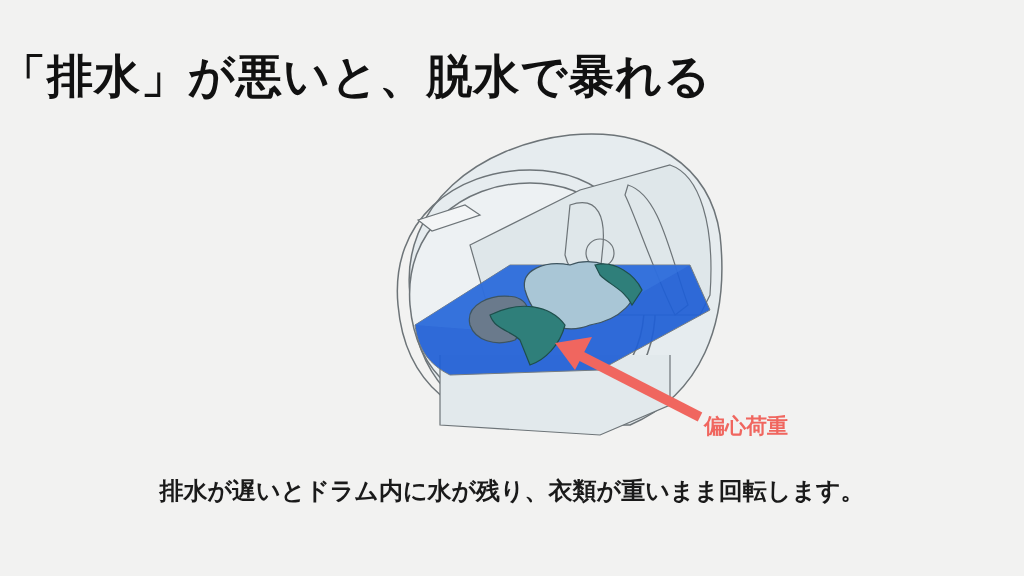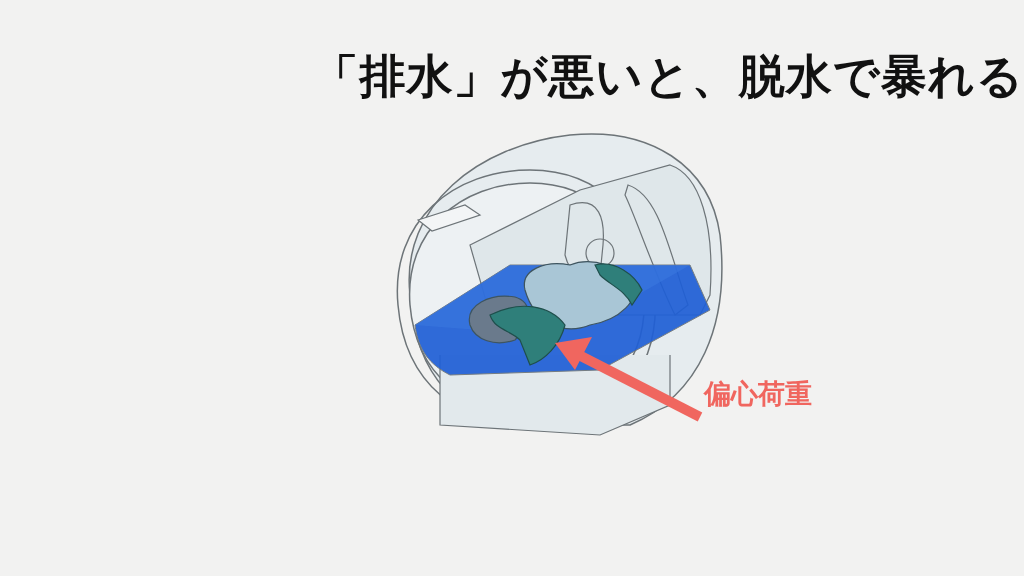--- a/index.html
+++ b/index.html
@@ -4,29 +4,29 @@
   <style>
     html, body { margin: 0; padding: 0; }
     body {
       width: 1024px; height: 576px; overflow: hidden;
       background: #f2f2f1;
       font-family: "DejaVu Sans", sans-serif;
       position: relative;
     }
     .title {
       position: absolute; left: 0; top: 44px; width: 1024px;
-      text-align: right; font-size: 46px; font-weight: bold;
+      text-align: left; font-size: 46px; font-weight: bold;
       color: #111; letter-spacing: 1px; line-height: 64px;
     }
     .illustration {
       position: absolute; left: 370px; top: 125px; width: 480px; height: 330px;
     }
     .callout {
-      position: absolute; left: 704px; top: 376px;
-      font-size: 27px; font-weight: bold; line-height: 36px;
+      position: absolute; left: 704px; top: 408px;
+      font-size: 21px; font-weight: bold; line-height: 36px;
     }
     .caption {
       position: absolute; left: 0; top: 472px; width: 1024px;
       text-align: center; font-size: 24px; color: #1a1a1a; line-height: 38px;
       font-weight: bold;
     }
     .caption div { white-space: nowrap; }
   </style>
 </head>
 <body>
@@ -60,13 +60,14 @@
     <path d="M225 140 C245 135 265 150 272 165 L262 180 C255 165 240 160 230 150 Z" fill="#2f7f7a" stroke="#1f4f4c" stroke-width="1.2"></path>
 
     <line x1="330" y1="292" x2="205" y2="228" stroke="#f0665f" stroke-width="10" stroke-linecap="butt"></line>
     <polygon points="185,218 222,212 205,245" fill="#f0665f"></polygon>
   </svg>
 </div>
 
 <div class="callout" style="color:#f0665f;">偏心荷重</div>
 
 <div class="caption">
+  <div>排水が遅いとドラム内に水が残り、衣類が重いまま回転します。</div>
 </div>
 
 </body></html>

